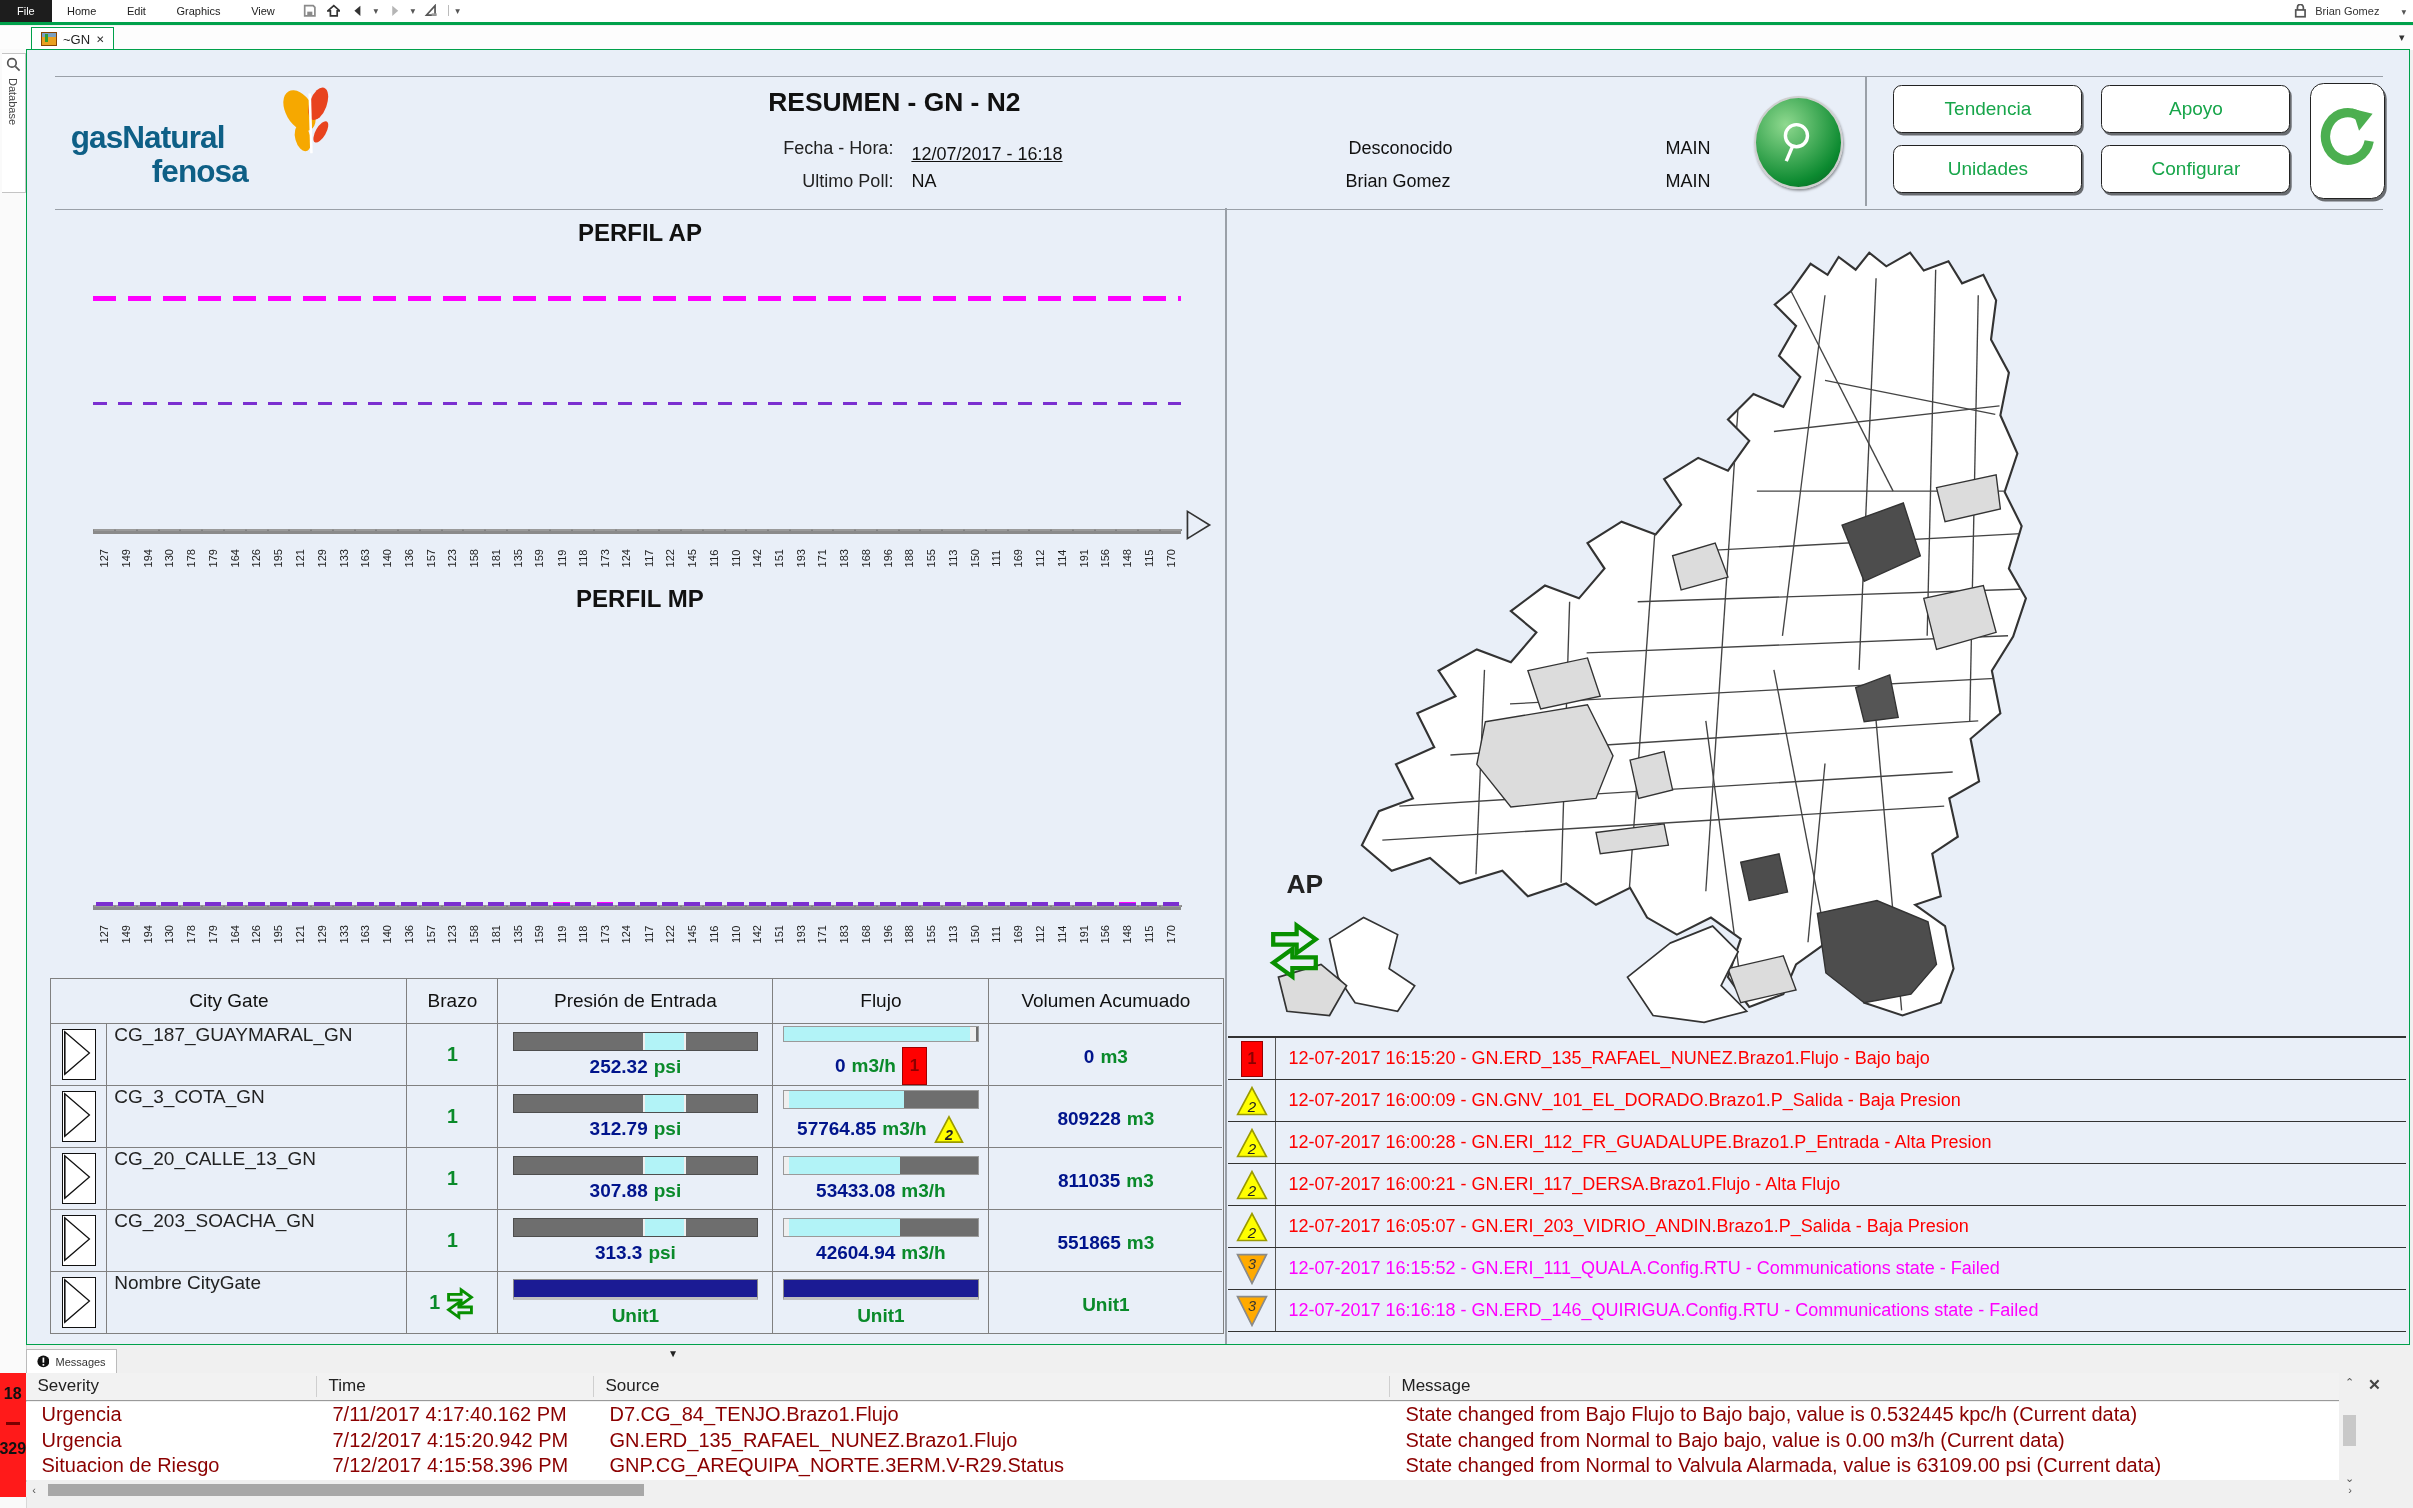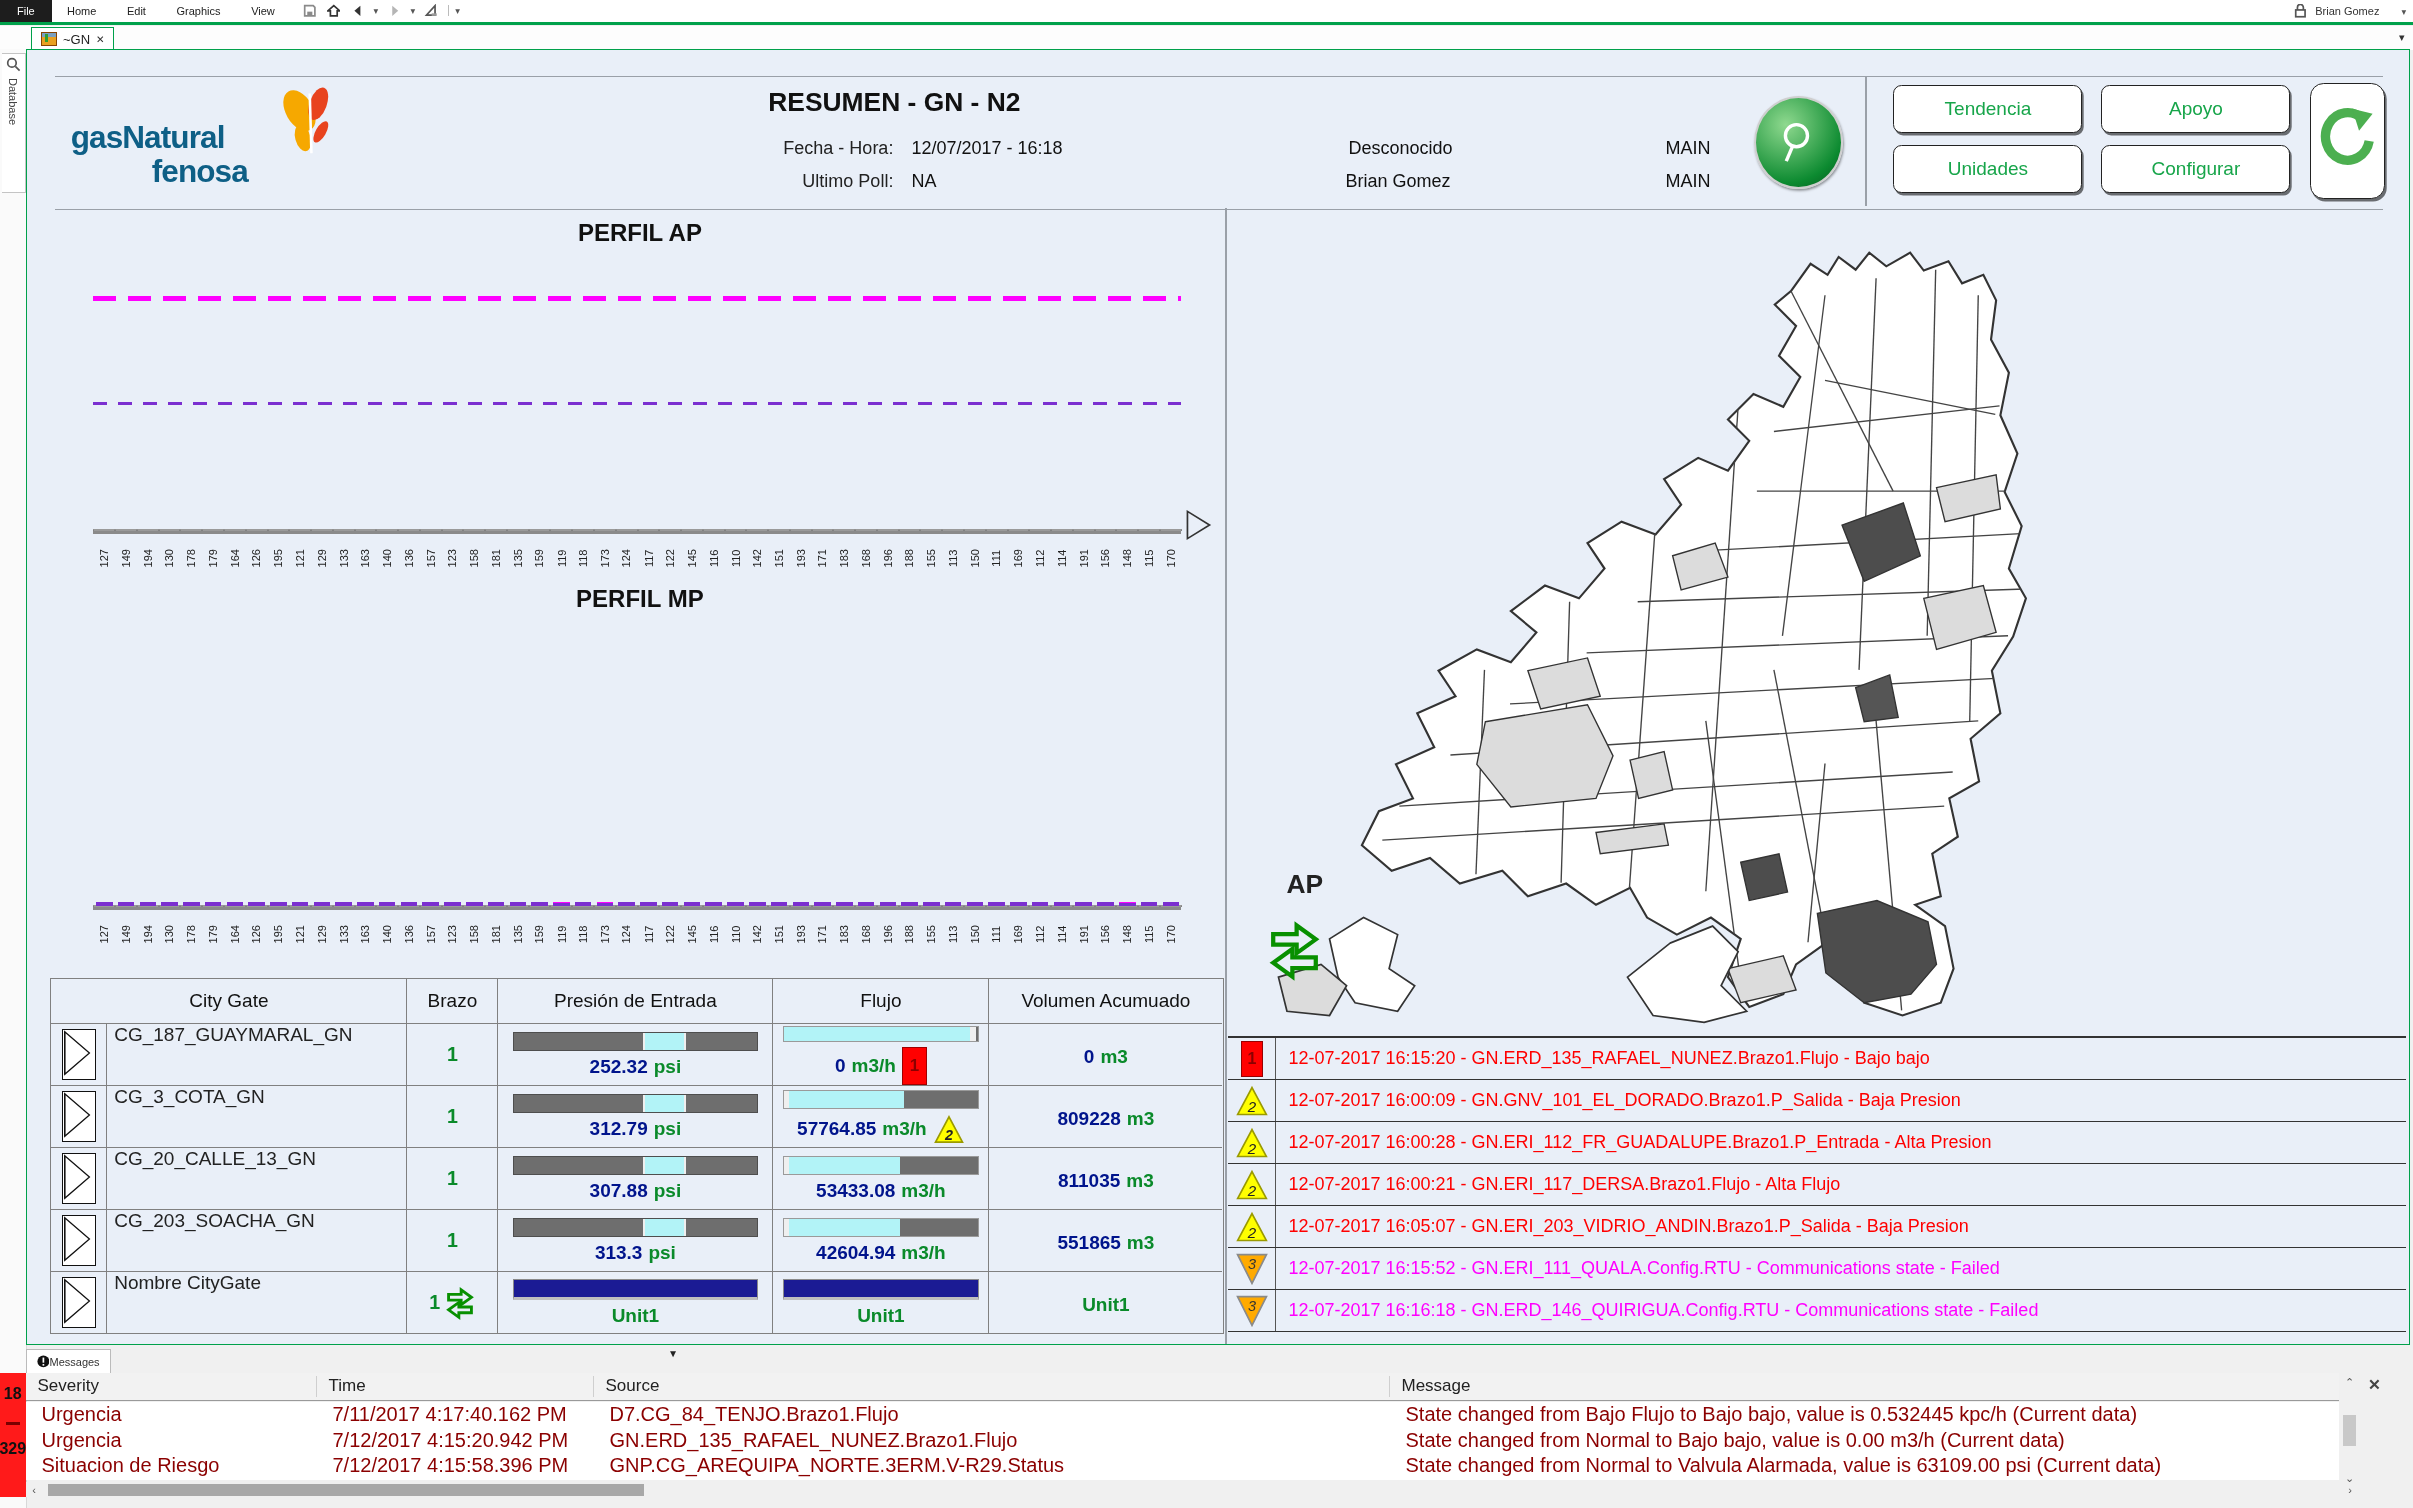--- a/index.html
+++ b/index.html
@@ -32,21 +32,21 @@
   #frame > .abs{position:absolute;}
   
   #hdr{left:28px;top:25.5px;width:2328px;height:132px;border-top:1.7px solid #9aa0a8;border-bottom:1.7px solid #9aa0a8;}
   #hdr > .abs{position:absolute;}
   #logo{left:15.3px;top:8.5px;width:307px;height:111px;}
   #logo .l1{position:absolute;left:0;top:34px;font-size:31.5px;font-weight:bold;color:#0e5f86;letter-spacing:-0.9px;}
   #logo .l2{position:absolute;left:81px;top:68px;font-size:31.5px;font-weight:bold;color:#0e5f86;letter-spacing:-0.9px;}
   #page-title{left:562px;top:10.2px;width:554px;text-align:center;font-size:26.4px;font-weight:bold;color:#111;}
   .hlabel{font-size:18px;color:#222;text-align:right;width:204px;}
   .hvalue{font-size:18px;color:#111;}
-  #fecha-lbl{left:634px;top:61px;} #fecha-val{left:856px;top:61px;}
+  #fecha-lbl{left:634px;top:61px;} #fecha-val{left:856px;top:67px;text-decoration:underline;}
   #poll-lbl{left:634px;top:94px;} #poll-val{left:856px;top:94px;}
   #sess1-n{left:1293px;top:61px;font-size:18px;color:#111;} #sess1-m{left:1610px;top:61px;font-size:18px;color:#111;}
   #sess2-n{left:1290px;top:94px;font-size:18px;color:#111;} #sess2-m{left:1610px;top:94px;font-size:18px;color:#111;}
   #lens-btn{left:1699px;top:19.6px;width:85px;height:89px;border-radius:50%;background:radial-gradient(circle at 35% 30%,#8fd98f,#0c8a30 70%,#06531d);border:2.6px solid #cfcfcf;display:flex;align-items:center;justify-content:center;box-shadow:0.9px 1.7px 2.6px rgba(0,0,0,.4);}
   #hdr-sep{left:1810px;top:0;width:1.7px;height:129px;background:#9aa0a8;}
   .hbtn{width:187px;height:46px;background:#fff;border:1.7px solid #222;border-radius:8.5px;box-shadow:1.7px 2.6px 0 rgba(0,0,0,.55);display:flex;align-items:center;justify-content:center;font-size:19px;color:#17a54a;cursor:pointer;}
   #btn-0{left:1838px;top:8.5px;} #btn-1{left:2046px;top:8.5px;} #btn-2{left:1838px;top:68px;} #btn-3{left:2046px;top:68px;}
   #refresh-btn{left:2255px;top:6.8px;width:73px;height:114px;background:#fff;border:1.7px solid #222;border-radius:13.6px;box-shadow:1.7px 2.6px 0 rgba(0,0,0,.55);display:flex;align-items:center;justify-content:center;cursor:pointer;}
   
   .chart-title{width:255px;text-align:center;font-size:24px;font-weight:bold;color:#111;}
@@ -94,21 +94,21 @@
   #map-swap{left:1237px;top:867px;}
   #alarm-list{left:1201px;top:986px;width:1178px;border-top:2.6px solid #333;}
   .alarm-row{display:grid;grid-template-columns:48px 1fr;height:41px;border-bottom:1.7px solid #333;align-items:center;}
   .alarm-ic{display:flex;align-items:center;justify-content:center;border-right:1.7px solid #555;height:100%;}
   .alarm-tx{padding-left:12px;font-size:18px;}
   .alarm-tx.red{color:#ff0000;} .alarm-tx.magenta{color:#ff00ff;}
   .redbox{width:20.4px;height:34px;background:#ff0000;border:1.7px solid #900;color:#8b0000;font-weight:bold;font-size:16px;display:flex;align-items:center;justify-content:center;}
   
   #splitter{left:656px;top:1348px;width:34px;height:10.2px;display:flex;align-items:center;justify-content:center;color:#222;font-size:10.2px;}
   
-  #msg-tab{left:25.5px;top:1349px;height:23px;background:#fff;border:0.9px solid #bbb;border-bottom:none;display:flex;align-items:center;padding:0 10.2px;}
+  #msg-tab{left:25.5px;top:1349px;height:23px;background:#fff;border:0.9px solid #bbb;border-bottom:none;display:flex;align-items:center;gap:6px;padding:0 10.2px;}
   #msg-tab .mlabel{font-size:11px;color:#333;}
   #msg-red{left:0;top:1373px;width:25.5px;height:124px;background:#ff1a1a;display:flex;flex-direction:column;align-items:center;}
   #msg-red .cnt{font-size:16px;font-weight:bold;color:#111;}
   #msg-red .c1{margin-top:12px;} #msg-red .dash{width:13.6px;height:2.6px;background:#7a0000;margin:19px 0 15.3px;} 
   #msg-head{left:25.5px;top:1373px;width:2313px;height:27px;background:#f2f2f2;border-bottom:1.7px solid #9a9a9a;display:grid;grid-template-columns:291px 277px 796px 1fr;align-items:center;}
   #msg-head .mh{font-size:17px;color:#222;padding-left:12px;border-right:0.9px solid #cfcfcf;height:20.4px;display:flex;align-items:center;}
   #msg-rows{left:25.5px;top:1402px;width:2313px;height:78px;background:#fff;}
   .msg-row{display:grid;grid-template-columns:291px 277px 796px 1fr;height:25.5px;align-items:center;}
   .msg-row div{font-size:20px;color:#8b0000;padding-left:16px;white-space:nowrap;overflow:hidden;}
   #msg-vscroll{left:2340px;top:1373px;width:19px;height:109px;background:#f0f0f0;display:flex;flex-direction:column;align-items:center;justify-content:space-between;padding:2.6px 0;}

